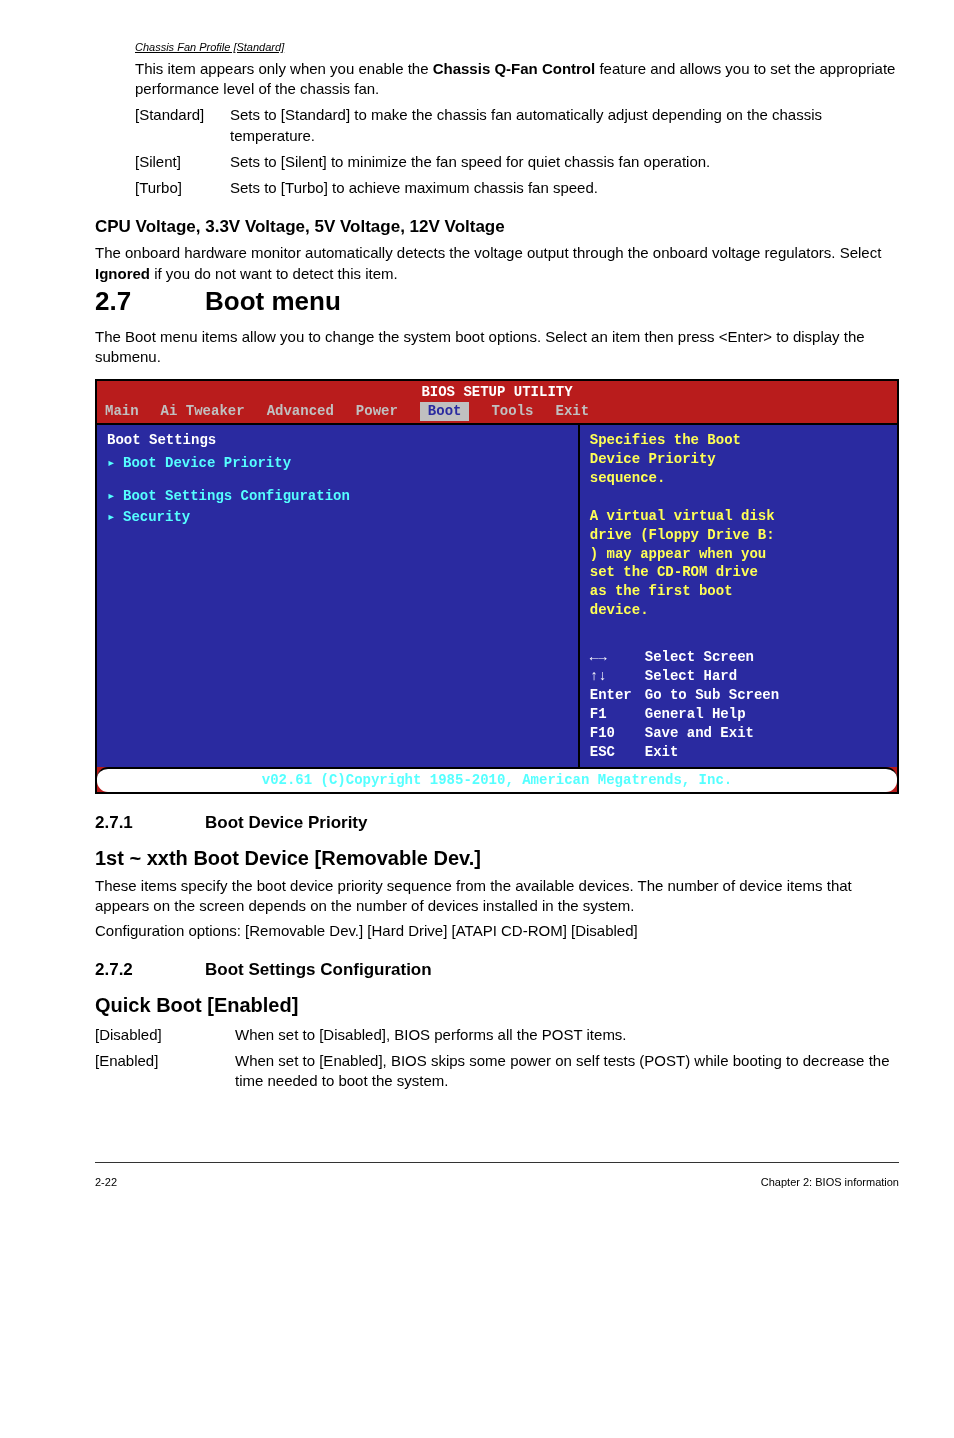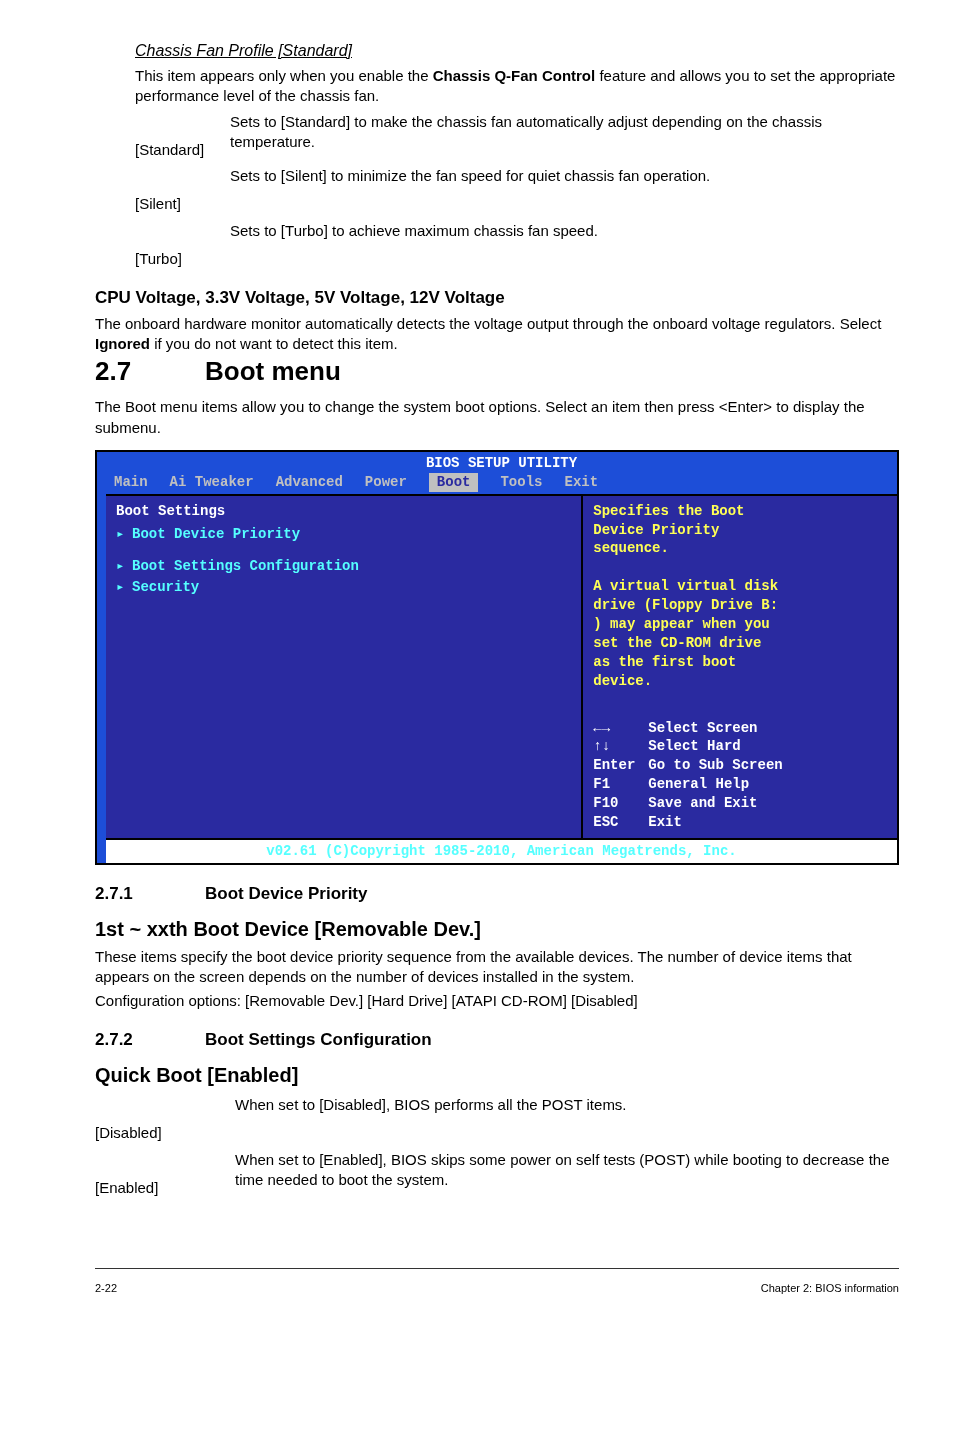--- a/index.html
+++ b/index.html
@@ -6,42 +6,41 @@
   body {
     background: #fff;
     font-family: Arial, Helvetica, sans-serif;
     color: #000;
     font-size: 16px;
     line-height: 1.35;
     width: 954px;
     margin: 0 auto;
     padding: 40px 55px 20px 95px;
   }
-  .underline-italic { text-decoration: underline; font-style: italic; font-size: 16px; }
+  .underline-italic { text-decoration: underline; font-style: italic; font-size: 11px; }
   .para { font-size: 15px; margin-top: 4px; }
   .option-row { display: flex; margin-top: 6px; font-size: 15px; }
-  .option-key { width: 95px; flex-shrink: 0; margin-top: 28px; }
+  .option-key { width: 95px; flex-shrink: 0; }
   .option-val { flex: 1; }
   .h3 { font-weight: bold; font-size: 17px; margin-top: 18px; }
   .h2 { font-weight: bold; font-size: 26px; margin-bottom: 8px;}
   .h2 .num { display:inline-block; width: 110px; }
   .sub { font-weight: bold; font-size: 17px; margin-top: 18px; }
   .sub .num { display:inline-block; width: 110px; }
   .h4 { font-weight: bold; font-size: 20px; margin-top: 10px; }
 
   
   .bios {
     border: 2px solid #000;
-    background: #1d4ed8;
+    background: #b91c1c;
     color: #fff;
     font-family: "Courier New", monospace;
     font-size: 14px;
     font-weight: bold;
     margin-top: 12px;
-    padding-left: 9px;
   }
   .bios-title { text-align: center; padding: 2px 0 0 0; }
   .bios-tabs { display: flex; padding: 0 8px 2px 8px; gap: 0; }
   .bios-tab { color: #c0c0c0; margin-right: 22px; }
   .bios-tab.active { background: #c0c0c0; color: #2a2aa0; padding: 0 8px; }
   .bios-body { display: flex; border-top: 2px solid #000; }
   .bios-left {
     flex: 1.55;
     background: #2a2aa0;
     border-right: 2px solid #000;
@@ -51,21 +50,21 @@
   .bios-right {
     flex: 1;
     background: #2a2aa0;
     color: #ffff55;
     padding: 6px 10px;
   }
   .bios-item { display:flex; align-items:center; margin: 2px 0; }
   .bios-item .ptr { width: 16px; }
   .cyan { color: #55ffff; }
   .white { color: #ffffff; }
-  .bios-footer { text-align:center; background:#ffffff; color:#55ffff; border-top:2px solid #000; padding: 2px 0; }
+  .bios-footer { text-align:center; background:#ffffff; color:#55ffff; border-top:2px solid #000; padding: 2px 0; border-radius: 11px; }
   .help-nav { color: #ffffff; margin-top: 28px; }
   .help-nav .row { display:flex; }
   .help-nav .k { width: 55px; }
 
   .footer { display:flex; justify-content: space-between; border-top: 1px solid #333; margin-top: 70px; padding-top: 12px; font-size: 11px;}
 </style>
 </head>
 <body>
 
 <div style="padding-left:40px;">

